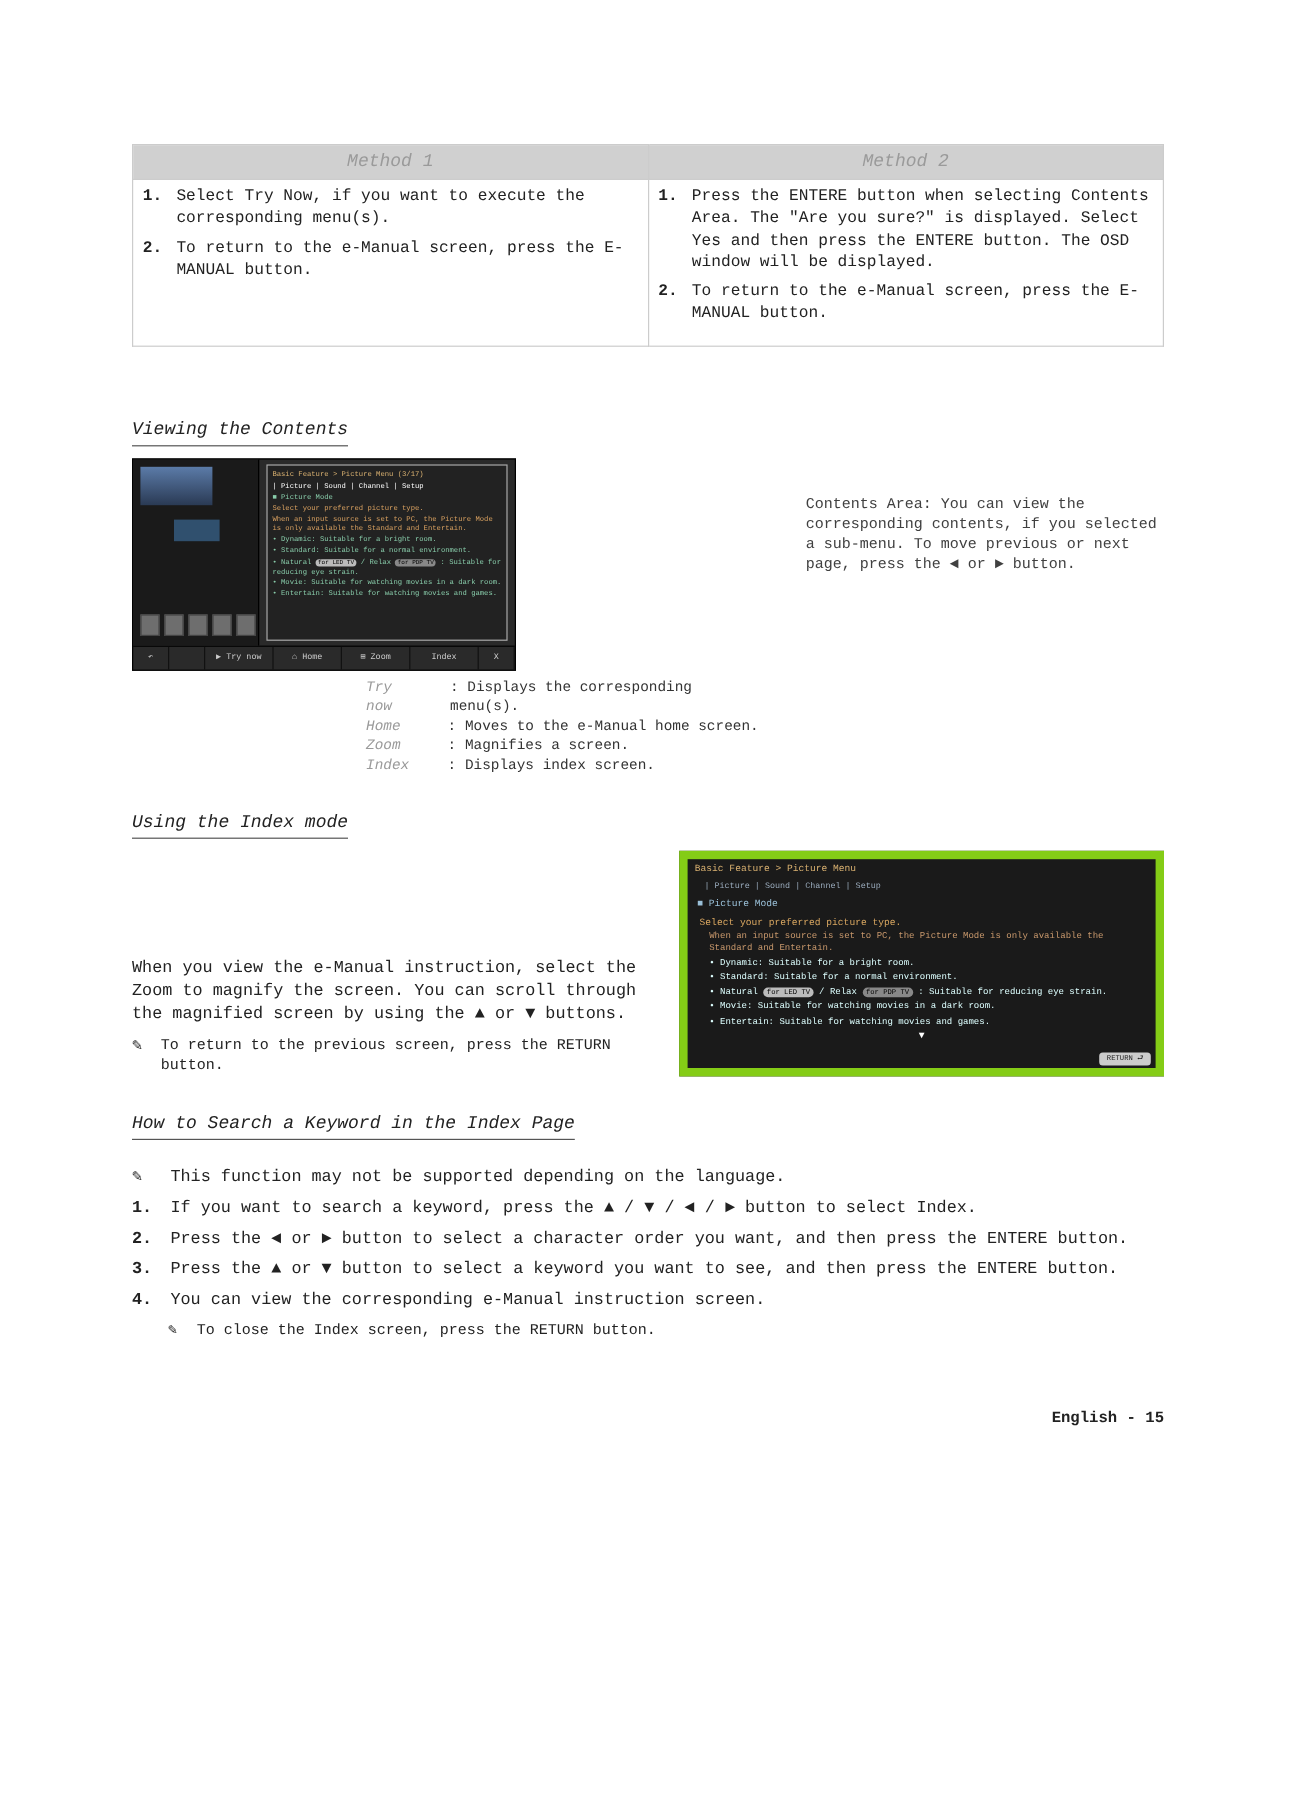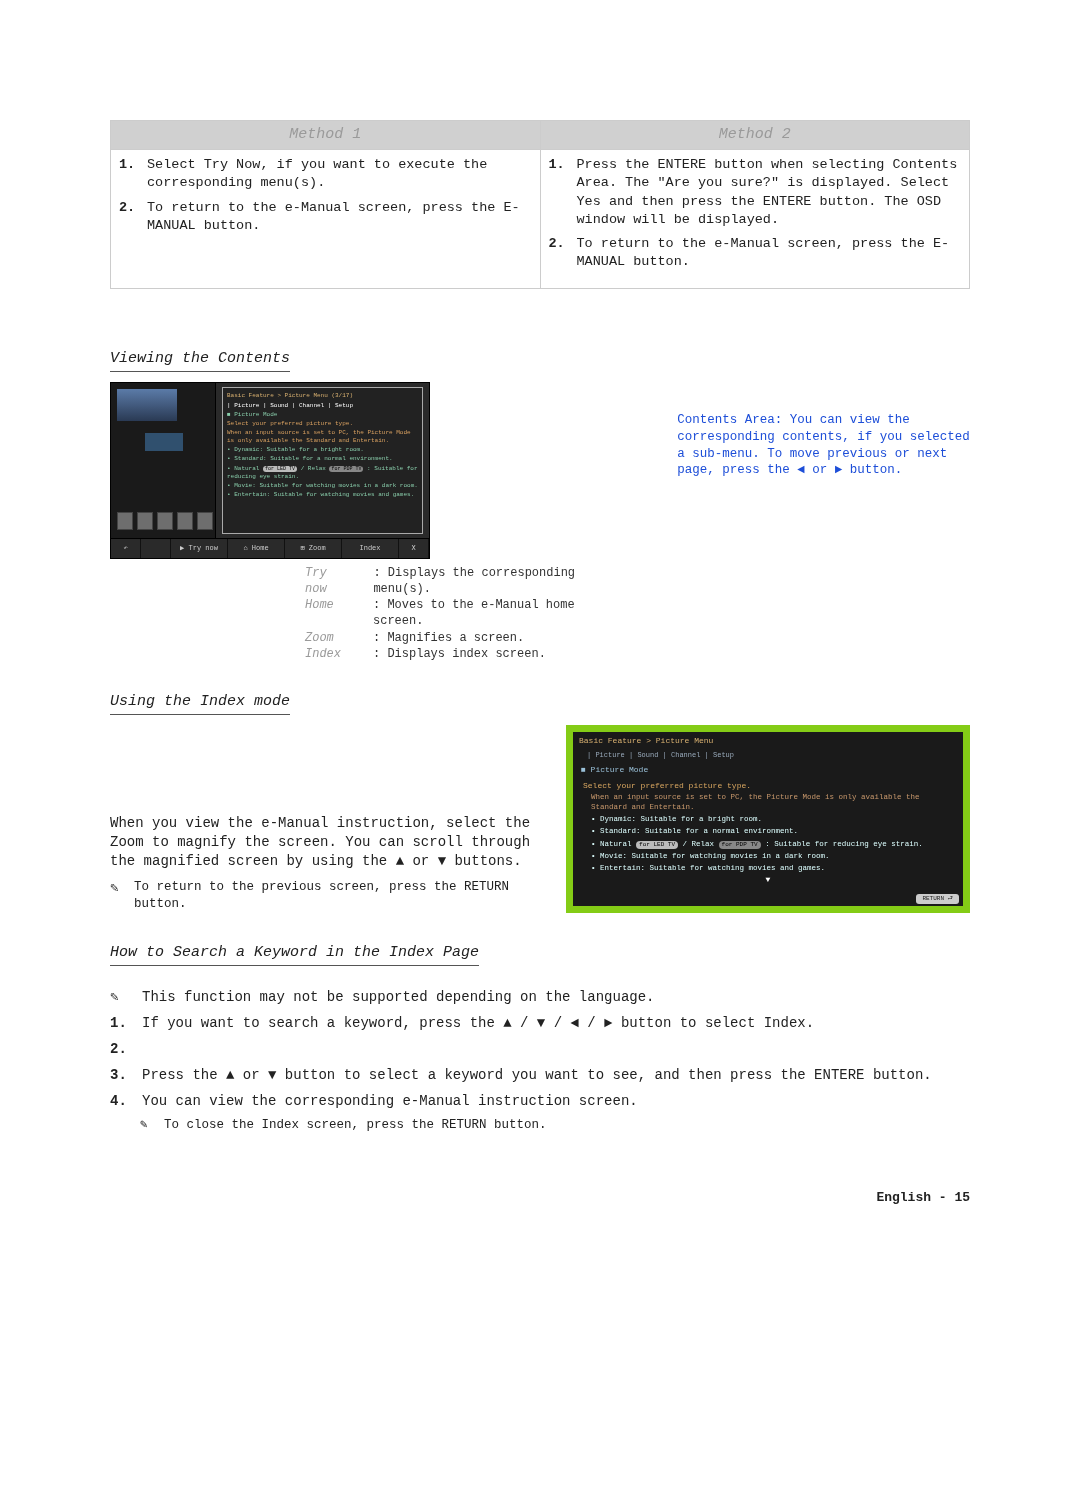--- a/index.html
+++ b/index.html
@@ -124,24 +124,24 @@
     margin-left: 195px;
     font-size: 12px;
     color: #333;
     margin-top: 6px;
   }
   .legend .row { display:flex; gap:20px;}
   .legend .k { display:inline-block; min-width:48px;}
 
   .contents-desc {
     font-size: 12.5px;
-    color: #1d4ed8;
+    color: #404040;
     width: 300px;
     padding-top: 30px;
-    margin-left: 28px;
+    margin-left: 12px;
     line-height: 1.35;
   }
 
   
   .zoom-flex {
     display: flex;
     gap: 16px;
     align-items: flex-end;
   }
   .zoom-text { flex: 1; font-size: 14px;}
@@ -351,20 +351,21 @@
   <div class="row">
     <div class="idx">✎</div>
     <div>This function may not be supported depending on the language.</div>
   </div>
   <div class="row">
     <div class="idx">1.</div>
     <div>If you want to search a keyword, press the ▲ / ▼ / ◄ / ► button to select Index.</div>
   </div>
   <div class="row">
     <div class="idx">2.</div>
+    <div>Press the ◄ or ► button to select a character order you want, and then press the ENTERE button.</div>
   </div>
   <div class="row">
     <div class="idx">3.</div>
     <div>Press the ▲ or ▼ button to select a keyword you want to see, and then press the ENTERE button.</div>
   </div>
   <div class="row">
     <div class="idx">4.</div>
     <div>You can view the corresponding e-Manual instruction screen.</div>
   </div>
   <div class="sub">

